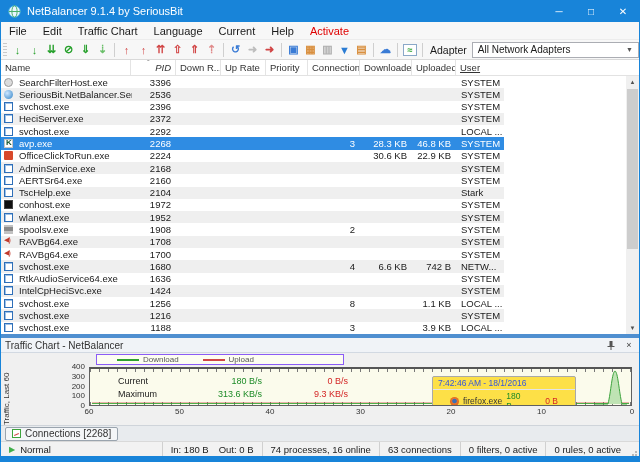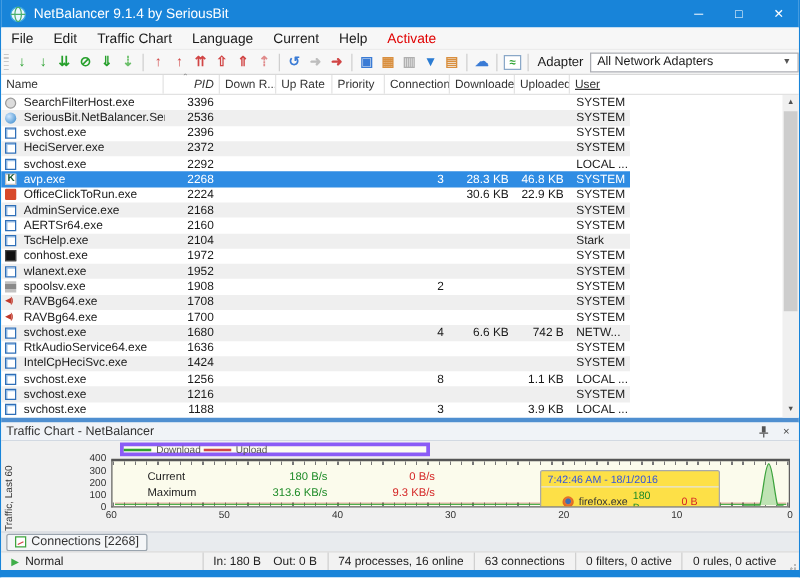--- a/index.html
+++ b/index.html
@@ -63,21 +63,21 @@
 
   .splitter { height:4px; background:#4f8fd0; flex:none; }
 
   
   .panel-header { height:15px; background:#f0f3f7; border-bottom:1px solid #d2d9e2; display:flex; align-items:center; font-size:10px; color:#333; padding:0 4px; flex:none; }
   .panel-btns { margin-left:auto; display:flex; gap:6px; align-items:center; }
   .panel-btn { font-size:9px; color:#444; width:12px; text-align:center; }
 
   .chart-region { height:72px; background:#f0f0f0; position:relative; overflow:hidden; flex:none; }
   .ylabel-rot { position:absolute; left:0; top:0; height:72px; width:11px; writing-mode:vertical-rl; transform:rotate(180deg); font-size:8px; color:#333; overflow:hidden; line-height:11px; }
-  .legend { position:absolute; left:95px; top:1px; width:248px; height:11px; background:#fdfdf2; border:3px solid #8b5cf6; display:flex; align-items:center; gap:2px; font-size:8px; color:#555; }
+  .legend { position:absolute; left:95px; top:1px; width:248px; height:11px; background:#fdfdf2; border:1px solid #8b5cf6; display:flex; align-items:center; gap:24px; padding-left:20px; font-size:8px; color:#555; }
   .leg-entry { display:flex; align-items:center; gap:4px; }
   .leg-line { width:22px; height:2px; }
   .ytick { position:absolute; left:60px; width:24px; text-align:right; font-size:8px; color:#333; }
   .plot { position:absolute; left:88px; right:7px; top:14px; height:39px; background:#fbfbec; border:1px solid #606060; border-top:2px solid #555; overflow:hidden; }
   .tickstrip { position:absolute; left:0; right:0; height:3px; background:repeating-linear-gradient(90deg,#777 0 1px,transparent 1px 9px); }
   .tickstrip.top{ top:0; } .tickstrip.bottom{ bottom:0; }
   .baseline-dl { position:absolute; left:2px; right:2px; bottom:1px; height:1px; background:#2ea12e; opacity:.85; }
   .baseline-ul { position:absolute; left:2px; right:2px; bottom:2px; height:1px; background:#d14545; opacity:.4; }
   .stats { position:absolute; left:28px; top:5px; font-size:9px; }
   .stats-row { display:flex; height:13px; align-items:center;gap:34px; }

